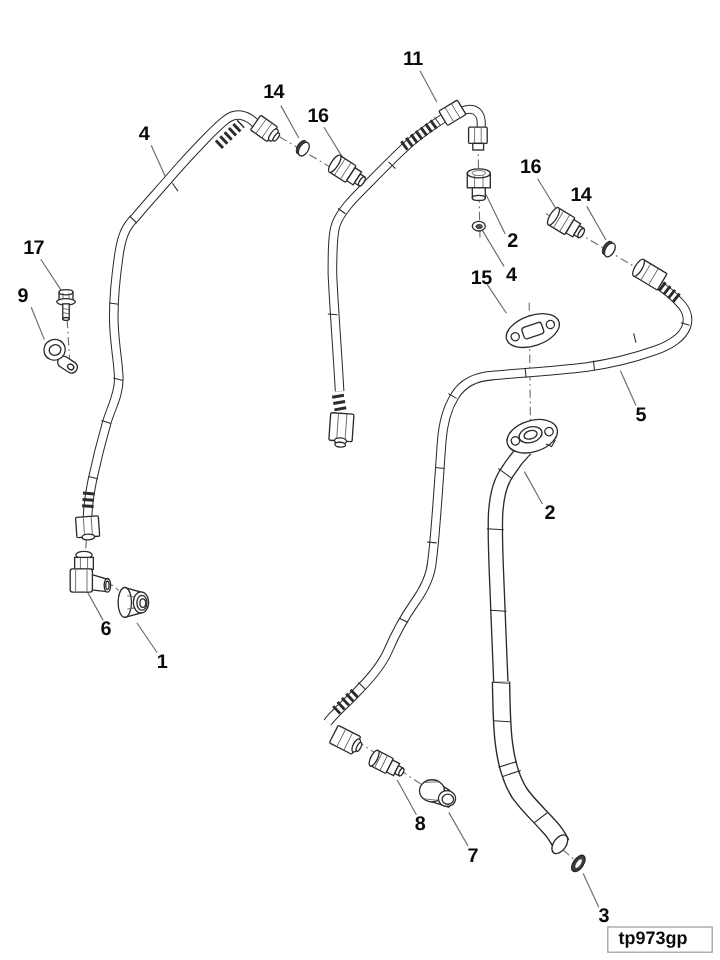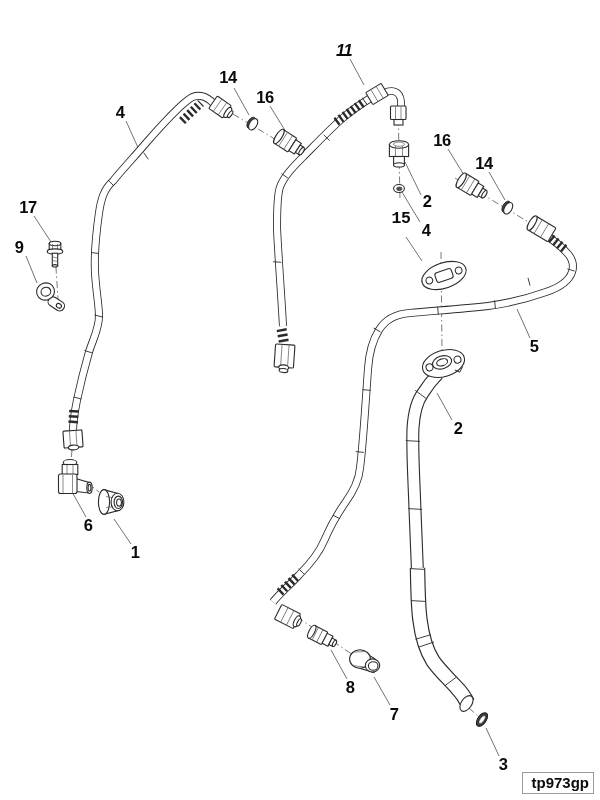--- a/index.html
+++ b/index.html
@@ -3,21 +3,21 @@
 <meta charset="utf-8">
 <style>
   html,body{margin:0;padding:0;background:#fff;}
   #stage{position:relative;width:600px;height:800px;background:#fff;overflow:hidden;
          font-family:"Liberation Sans",sans-serif;}
   #stage svg{position:absolute;left:0;top:0;}
   .callout{position:absolute;transform:translate(-50%,-50%);
            font:700 16.5px "Liberation Sans",sans-serif;color:#0a0a0a;
            letter-spacing:-0.5px;white-space:nowrap;user-select:none;}
   .fig-plate{position:absolute;right:6px;bottom:6px;border:1.4px solid #9a9a9a;
-             background:#fff;padding:1px 4px 2px 8px;
+             background:#fff;padding:1px 20px 2px 8px;
              font:700 15px "Liberation Sans",sans-serif;color:#0a0a0a;}
   
   .ln{stroke:#2b2b2b;fill:none;}
   .part{fill:#ffffff;stroke:#2b2b2b;stroke-width:1.1;}
   .facet{stroke:#5a5a5a;stroke-width:.7;fill:none;}
   .leader{stroke:#6a6a6a;stroke-width:.95;fill:none;}
   .cline{stroke:#6a6a6a;stroke-width:.9;fill:none;stroke-dasharray:7 3 1.5 3;}
   .tube-o{stroke:#2b2b2b;fill:none;}
   .tube-i{stroke:#ffffff;fill:none;}
   .braid{stroke:#2b2b2b;fill:none;}
@@ -308,26 +308,26 @@
       <div class="callout" style="left: 135px; top: 552px;">1</div>
       <div class="callout" style="left: 458px; top: 428px;">2</div>
       <div class="callout" style="left: 503px; top: 764px;">3</div>
       <div class="callout" style="left: 120px; top: 112px;">4</div>
       <div class="callout" style="left: 534px; top: 346px;">5</div>
       <div class="callout" style="left: 88px; top: 525px;">6</div>
       <div class="callout" style="left: 394px; top: 714px;">7</div>
       <div class="callout" style="left: 350px; top: 687px;">8</div>
       <div class="callout" style="left: 19px; top: 247px;">9</div>
       <div class="callout" style="left: 28px; top: 207px;">17</div>
-      <div class="callout" style="left: 344px; top: 50px; font-style: italic;">11</div>
+      <div class="callout" style="left: 344px; top: 50px;">11</div>
       <div class="callout" style="left: 426px; top: 230px;">4</div>
       <div class="callout" style="left: 427px; top: 201px;">2</div>
       <div class="callout" style="left: 228px; top: 77px;">14</div>
       <div class="callout" style="left: 484px; top: 163px;">14</div>
-      <div class="callout" style="left: 401px; top: 218px; font-family: Liberation Mono, monospace;">15</div>
+      <div class="callout" style="left: 401px; top: 232px;">15</div>
       <div class="callout" style="left: 265px; top: 97px;">16</div>
       <div class="callout" style="left: 442px; top: 140px;">16</div>
     </div>
 
 <div class="fig-plate">
   <span>tp973gp</span>
 </div>
 
 </div>
 

